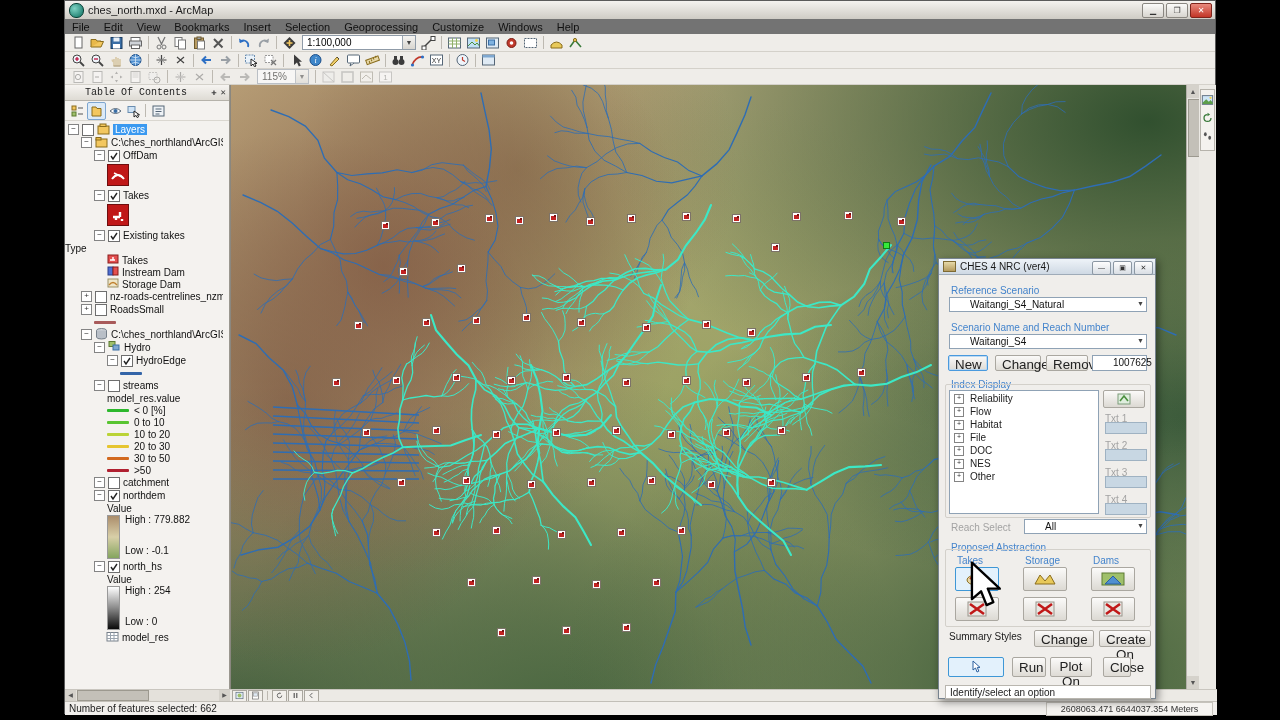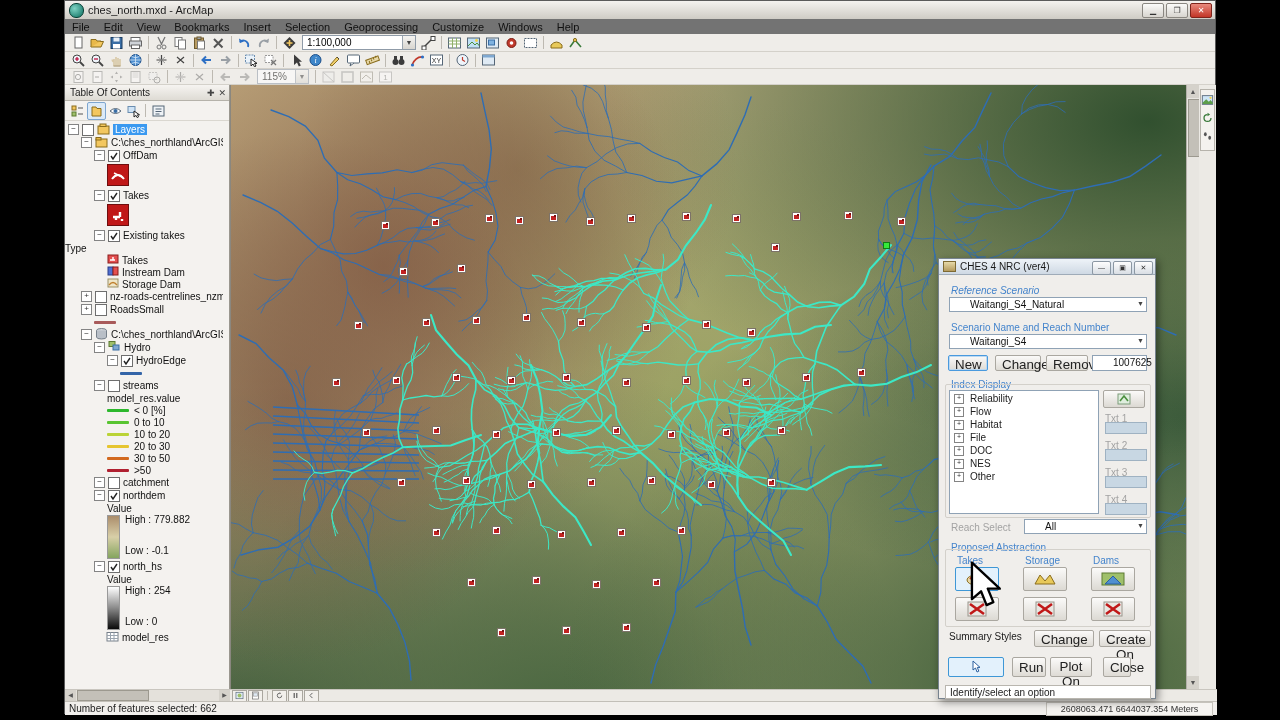--- a/index.html
+++ b/index.html
@@ -15,21 +15,21 @@
   .menu-item{padding:0 7px;}
   .tbrow{position:absolute;left:0;width:100%;background:#efede9;border-bottom:1px solid #d4d1ca;display:flex;align-items:center;padding-left:4px;box-sizing:border-box;}
   .tbtn{width:18px;height:15px;display:flex;align-items:center;justify-content:center;margin:0 0.5px;border-radius:2px;}
   .tbtn svg{display:block;}
   .tbtn.dis{opacity:.38;filter:grayscale(.8);}
   .tsep{width:1px;height:13px;background:#bdb9b1;margin:0 3px;}
   .tcombo{height:13px;background:#fff;border:1px solid #8f9ba8;display:flex;align-items:center;font-size:10px;padding-left:4px;position:relative;margin:0 3px;}
   .tcombo .dd{position:absolute;right:0;top:0;width:12px;height:100%;background:linear-gradient(#f4f3f1,#d8d5cf);border-left:1px solid #9aa4ae;display:flex;align-items:center;justify-content:center;font-size:7px;color:#444;}
   
   .toc{position:absolute;left:0;top:84px;width:165px;height:604px;background:#f4f2ef;border-right:1px solid #9a978f;box-sizing:border-box;}
-  .tochdr{position:absolute;left:0;top:0;width:100%;height:16px;background:linear-gradient(#f6f4f1,#dedbd4);border-bottom:1px solid #b5b2aa;font-size:10px;color:#222;display:flex;align-items:center;padding-left:5px;box-sizing:border-box;}
+  .tochdr{position:absolute;left:0;top:0;width:100%;height:16px;background:linear-gradient(#f6f4f1,#dedbd4);border-bottom:1px solid #b5b2aa;font-size:10px;color:#222;display:flex;align-items:center;padding-left:20px;box-sizing:border-box;font-family:Liberation Mono, monospace;}
   .tochdr .hbtns{position:absolute;right:3px;display:flex;gap:4px;font-size:9px;color:#444;}
   .toctools{position:absolute;left:0;top:16px;width:100%;height:20px;display:flex;align-items:center;padding-left:3px;border-bottom:1px solid #dad7d0;box-sizing:border-box;}
   .toctools .tbtn{width:17px;height:16px;}
   .tbtn.pressed{border:1px solid #7ea6cf;background:#dceaf7;}
   .toctree{position:absolute;left:0;top:38px;width:158px;height:560px;overflow:hidden;font-size:10px;color:#111;}
   .trow{display:flex;align-items:center;height:13px;white-space:nowrap;}
   .expbox{width:9px;height:9px;border:1px solid #848484;background:#fff;font-size:8px;line-height:7px;text-align:center;color:#333;margin-right:3px;flex:none;}
   .cbx{width:10px;height:10px;border:1px solid #6e6e6e;background:#fff;margin-right:3px;flex:none;position:relative;}
   .cbx svg{position:absolute;left:0;top:0;}
   .sel-label{background:#3a99f0;color:#fff;padding:0 2px;}
@@ -1835,21 +1835,21 @@
     <div class="dlgtitle">
       <span class="dicon"></span>
       <span>CHES 4 NRC (ver4)</span>
       <span class="dlgbtns">
         <span class="dbtn">—</span>
         <span class="dbtn">▣</span>
         <span class="dbtn">✕</span>
       </span>
     </div>
 
-    <span class="lblb" style="left:12px;top:26px;font-style:italic;">Reference Scenario</span>
+    <span class="lblb" style="left:12px;top:26px;">Reference Scenario</span>
     <div class="combo2" style="left:10px;top:38px;width:198px;">
       <span>Waitangi_S4_Natural</span><span class="dd2">▼</span>
     </div>
 
     <span class="lblb" style="left:12px;top:63px;">Scenario Name and Reach Number</span>
     <div class="combo2" style="left:10px;top:75px;width:198px;">
       <span>Waitangi_S4</span><span class="dd2">▼</span>
     </div>
 
     <button class="btn focus" style="left:9px;top:96px;width:40px;height:16px;">New</button>

